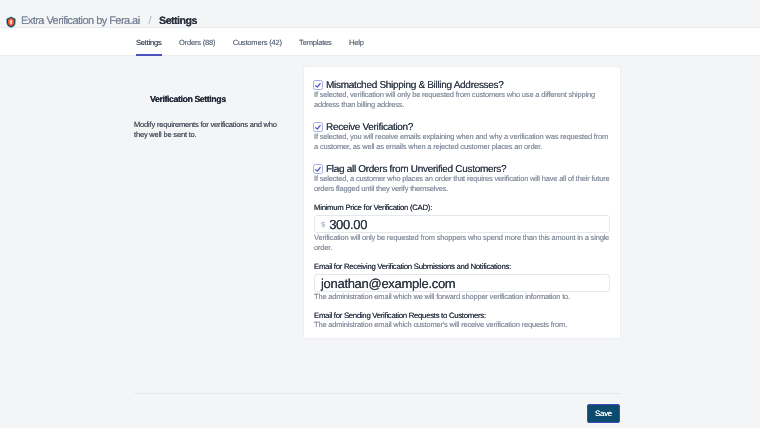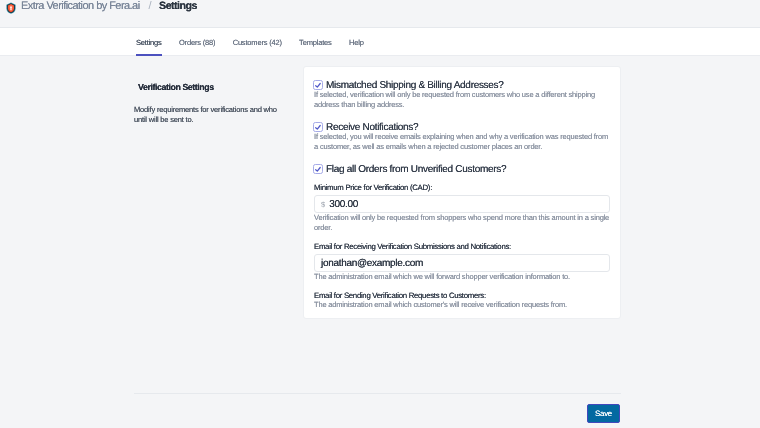--- a/index.html
+++ b/index.html
@@ -8,21 +8,21 @@
     width:760px; height:428px;
     background:#f4f5f7;
     font-family:"Liberation Sans", sans-serif;
     text-rendering: geometricPrecision;
     overflow:hidden;
   }
   
   .topbar {
     position:absolute; left:0; top:0; width:760px; height:28px;
     background:#f4f5f7;
-    display:flex; align-items:flex-start; padding-left:6px;
+    display:flex; align-items:flex-end; padding-left:6px;
     border-bottom:1px solid #e6e9ed;
   }
   .logo { width:10px; height:12px; margin-right:5px; display:block; margin-top:1px; }
   .brand { font-size:11px; color:#7a8699; letter-spacing:-0.55px; text-shadow:0 0 0.5px #7a8699; }
   .sep { color:#aab2bf; margin:0 8px 0 9px; font-size:11px; letter-spacing:-0.55px; }
   .crumb { font-size:10.7px; color:#2b3440; font-weight:bold; letter-spacing:-0.55px; text-shadow:0 0 0.4px #2b3440; }
 
   
   .navbar {
     position:absolute; left:0; top:28px; width:760px; height:28px;
@@ -35,51 +35,51 @@
     display:flex; align-items:flex-end; padding-bottom:9px; line-height:9px;
     margin-right:17.3px; position:relative; white-space:nowrap; text-shadow:0 0 0.25px currentColor;
   }
   .tab.active { color:#4a5565; }
   .tab.active:after {
     content:""; position:absolute; left:0; right:0; bottom:0; height:2px; background:#4c51bf;
   }
 
   
   .leftcol { position:absolute; left:134px; top:79px; width:150px; }
-  .leftcol h2 { font-size:8.8px; margin:4px; color:#262e3c; font-weight:bold; letter-spacing:-0.42px; line-height:9px; text-shadow:0 0 0.3px #262e3c; }
+  .leftcol h2 { font-size:8.8px; margin:16px; color:#262e3c; font-weight:bold; letter-spacing:-0.42px; line-height:9px; text-shadow:0 0 0.3px #262e3c; }
   .leftcol p { font-size:7.5px; letter-spacing:-0.18px; line-height:10px; color:#4d5663; margin:13px 0 0 0; text-shadow:0 0 0.5px #4d5663; }
 
   
   .card {
     position:absolute; left:303px; top:66px; width:318px;
     background:#fff; border:1px solid #edeff2; border-radius:3px;
     padding:13px 10px 8px 10px;
   }
   .chkrow { display:flex; align-items:center; height:10px; }
   .chk { width:10px; height:10px; flex:0 0 10px; margin-right:3px; display:block; margin-left:-1px; }
   .chklabel { font-size:10px; letter-spacing:-0.3px; color:#333c4a; text-shadow:0 0 0.25px #333c4a; }
   .help { font-size:7.5px; letter-spacing:-0.18px; color:#8d95a3; line-height:10px; margin-top:0;
           text-shadow:0 0 0.4px #8d95a3; }
   .inputbox + .help { }
   .fieldlabel { font-size:7.8px; letter-spacing:-0.3px; color:#333c4a; line-height:9px; margin-top:-3px; text-shadow:0 0 0.25px #333c4a; }
   .inputbox {
     height:18px; border:1px solid #e4e7eb; border-radius:3px; background:#fff;
     display:flex; align-items:center; padding:0 6px; margin-top:3px;
   }
   .currency { font-size:7.5px; color:#9ca3ae; margin-right:4px; }
-  .inputval { font-size:10px; letter-spacing:-0.3px; color:#2e3744; text-shadow:0 0 0.35px #2e3744; }
+  .inputval { font-size:13px; letter-spacing:-0.3px; color:#2e3744; text-shadow:0 0 0.35px #2e3744; }
   .gap18 { height:12px; }
   .gap-s { height:12px; }
   .gap-s2 { height:12px; }
 
   
   .divider { position:absolute; left:134px; top:393px; width:487px; height:1px; background:#e6e9ed; }
   .savebtn {
     position:absolute; left:587px; top:404px; width:33px; height:19px;
-    background:#0369a1; border:1px solid #4248bc; border-radius:2px;
+    background:#0c4a6e; border:1px solid #4248bc; border-radius:2px;
     color:#fff; font-size:7.8px; letter-spacing:-0.2px;
     display:flex; align-items:center; justify-content:center;
     padding-bottom:0px; text-shadow:0 0 0.5px #fff;
   }
 </style>
 </head>
 <body>
 
 <div class="topbar">
   <span class="logo">
@@ -107,50 +107,51 @@
       <div class="tab active">Settings</div>
       <div class="tab">Orders (88)</div>
       <div class="tab">Customers (42)</div>
       <div class="tab">Templates</div>
       <div class="tab">Help</div>
     </div>
 </div>
 
 <div class="leftcol">
   <h2>Verification Settings</h2>
-  <p>Modify requirements for verifications and who until will be sent to.</p>
+  <p>Modify requirements for verifications and who they well be sent to.</p>
 </div>
 
 <div class="card">
   <div id="card-body">
       <div class="chkrow">
         <svg class="chk" viewBox="0 0 20 20">
           <rect x="1.0" y="1.0" width="18" height="18" rx="3.6" fill="#fff" stroke="#a6abe8" stroke-width="2.0"></rect>
           <path d="M5.4 11.4 L8.6 14.3 L14.4 7.0" fill="none" stroke="#5159c9" stroke-width="2.5" stroke-linecap="round" stroke-linejoin="round"></path>
         </svg>
         <span class="chklabel">Mismatched Shipping &amp; Billing Addresses?</span>
       </div>
       <div class="help">If selected, verification will only be requested from customers who use a different shipping address than billing address.</div>
       <div class="gap18"></div>
       <div class="chkrow">
         <svg class="chk" viewBox="0 0 20 20">
           <rect x="1.0" y="1.0" width="18" height="18" rx="3.6" fill="#fff" stroke="#a6abe8" stroke-width="2.0"></rect>
           <path d="M5.4 11.4 L8.6 14.3 L14.4 7.0" fill="none" stroke="#5159c9" stroke-width="2.5" stroke-linecap="round" stroke-linejoin="round"></path>
         </svg>
-        <span class="chklabel">Receive Notifications?</span>
+        <span class="chklabel">Receive Verification?</span>
       </div>
       <div class="help">If selected, you will receive emails explaining when and why a verification was requested from a customer, as well as emails when a rejected customer places an order.</div>
       <div class="gap18"></div>
       <div class="chkrow">
         <svg class="chk" viewBox="0 0 20 20">
           <rect x="1.0" y="1.0" width="18" height="18" rx="3.6" fill="#fff" stroke="#a6abe8" stroke-width="2.0"></rect>
           <path d="M5.4 11.4 L8.6 14.3 L14.4 7.0" fill="none" stroke="#5159c9" stroke-width="2.5" stroke-linecap="round" stroke-linejoin="round"></path>
         </svg>
         <span class="chklabel">Flag all Orders from Unverified Customers?</span>
       </div>
+      <div class="help">If selected, a customer who places an order that requires verification will have all of their future orders flagged until they verify themselves.</div>
       <div class="gap18"></div>
       <div class="fieldlabel">Minimum Price for Verification (CAD):</div>
       <div class="inputbox">
         <span class="currency">$</span>
         <span class="inputval">300.00</span>
       </div>
       <div class="help">Verification will only be requested from shoppers who spend more than this amount in a single order.</div>
       <div class="gap-s2"></div>
       <div class="fieldlabel">Email for Receiving Verification Submissions and Notifications:</div>
       <div class="inputbox">

